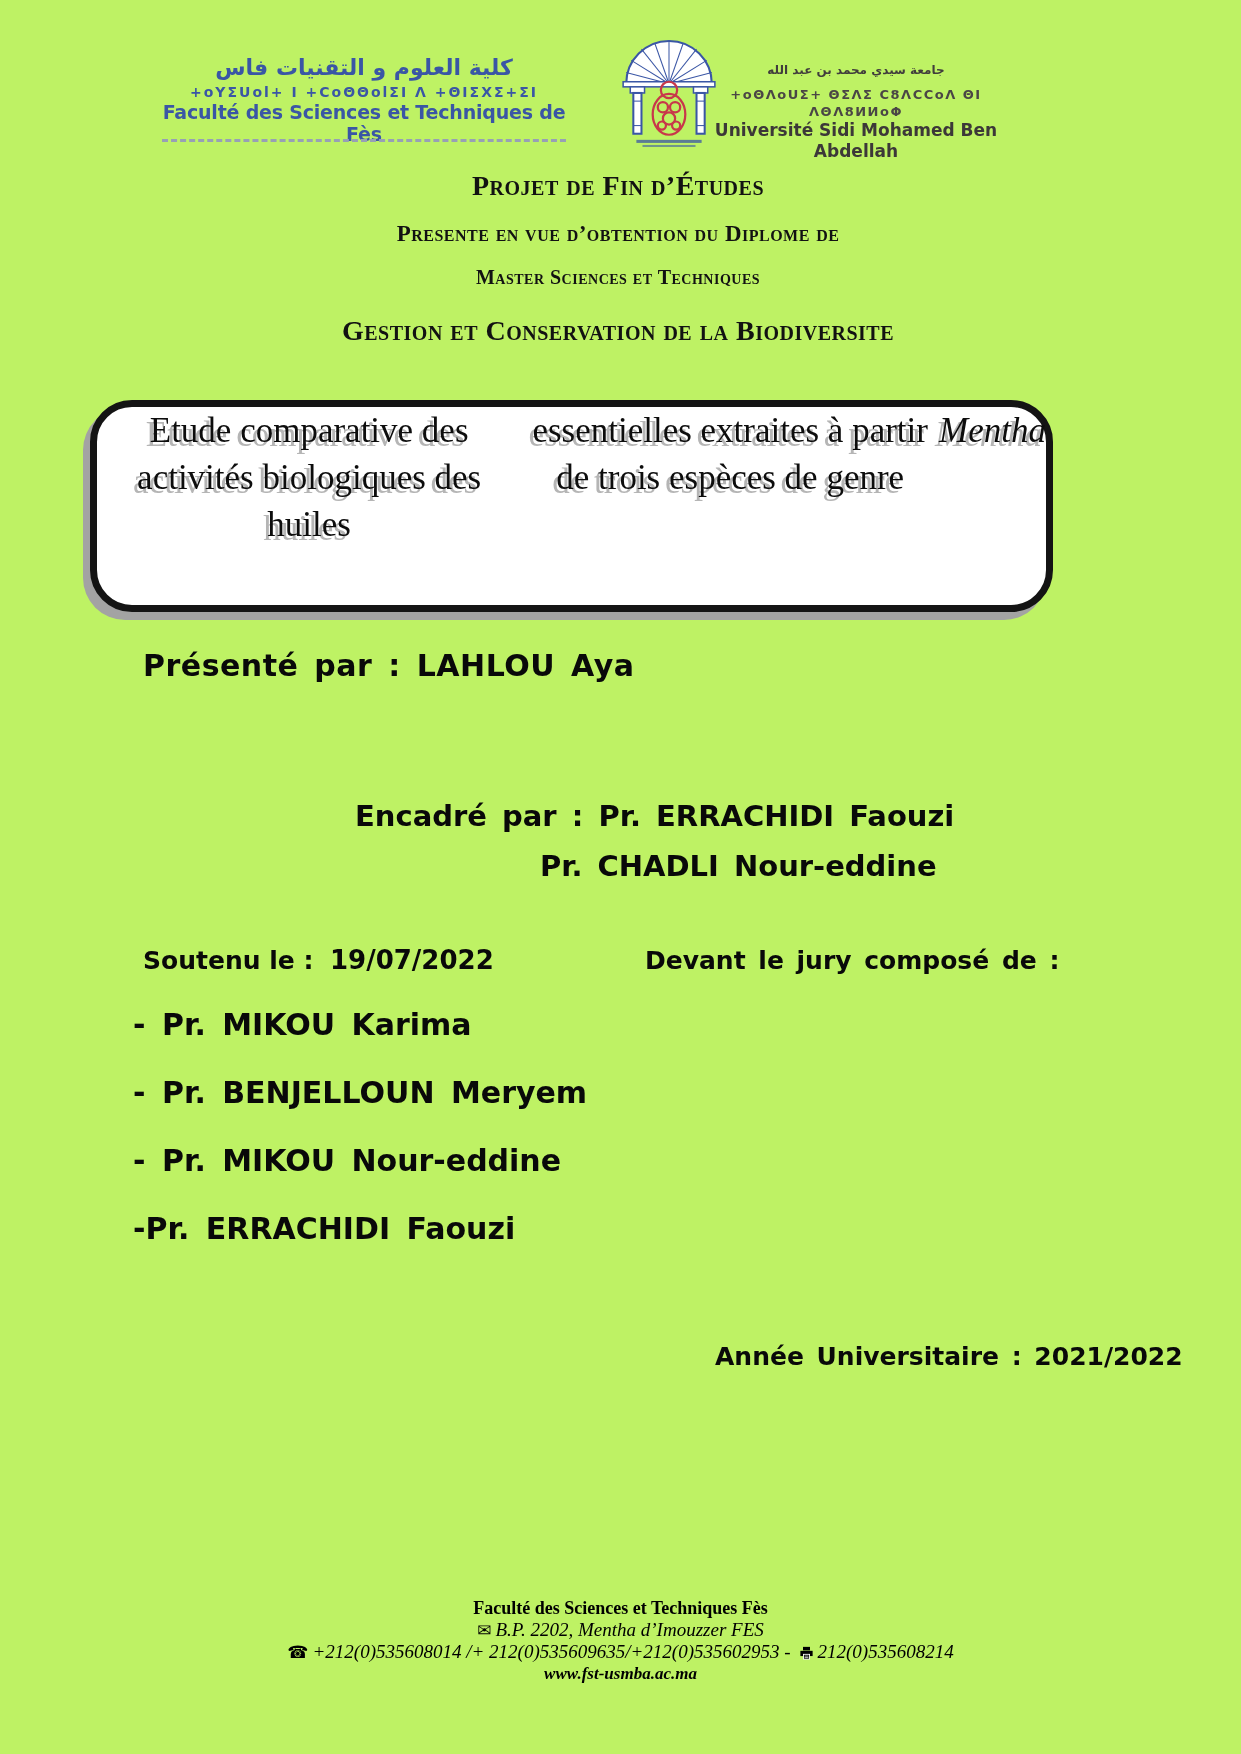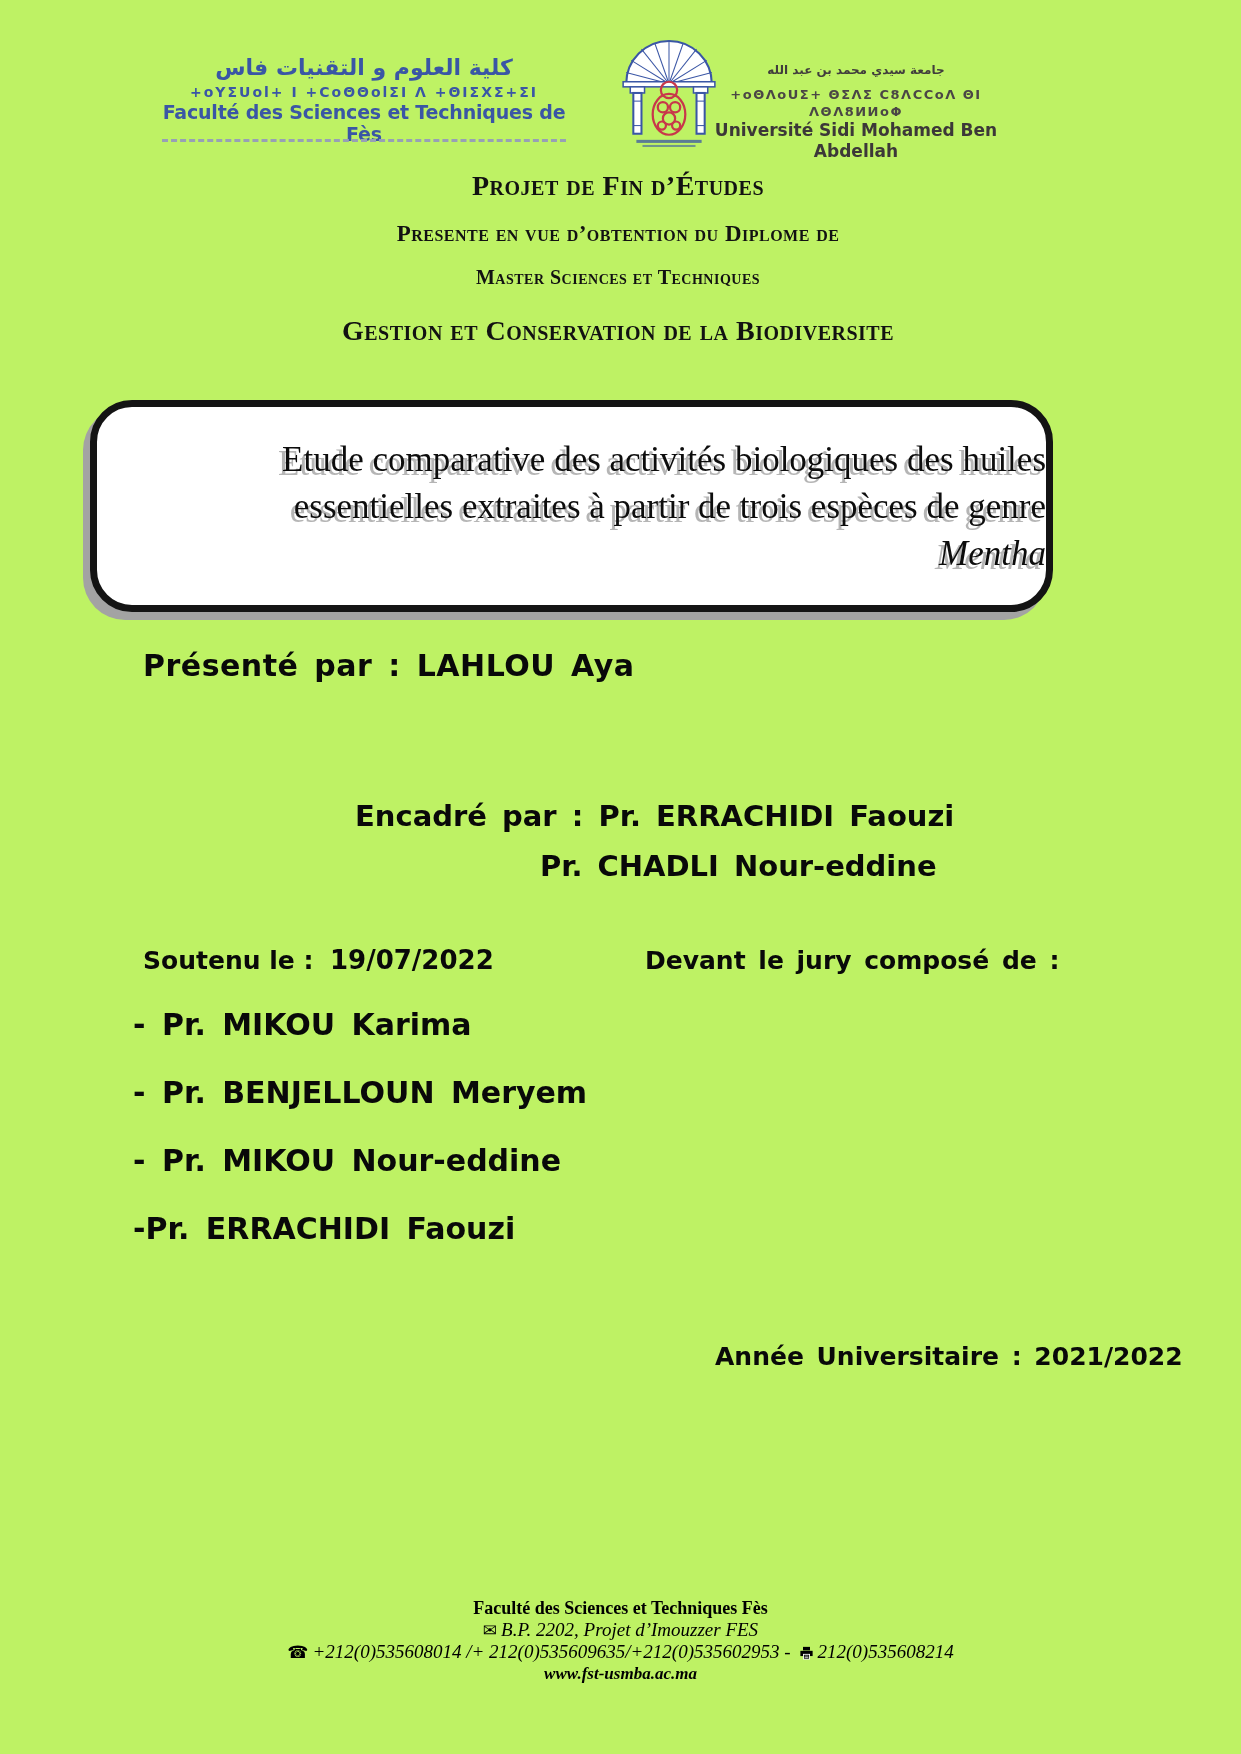--- a/index.html
+++ b/index.html
@@ -36,21 +36,21 @@
   .h-line{position:absolute;left:0;width:1140px;font-weight:bold;font-variant:small-caps;letter-spacing:0.5px;padding-left:48px;}
   .h1{top:170px;font-size:28px;}
   .h2{top:221px;font-size:23px;}
   .h3{top:266px;font-size:20px;}
   .h4{top:315px;font-size:28px;}
   
   .title-box{
     position:absolute;left:90px;top:400px;width:949px;height:198px;
     border:7px solid #141414;border-radius:42px;background:#ffffff;
     box-shadow:-7px 8px 0 #a3a3a3;
-    display:flex;flex-direction:column;justify-content:center;align-items:flex-end;
+    display:flex;justify-content:center;align-items:flex-start;
   }
   .title-box .t-line{
     font-family:"Liberation Serif","DejaVu Serif",serif;
     font-size:35px;line-height:47px;color:#0d0d0d;text-align:center;
     text-shadow:-4px 4px 0 #b5b5b5;
   }
   .title-box .t-italic{font-style:italic;}
   
   .comic{font-family:"DejaVu Sans",sans-serif;font-weight:bold;color:#090909;}
   .author-line{position:absolute;left:143px;top:648px;font-size:30px;letter-spacing:0.5px;word-spacing:5px;}
@@ -159,21 +159,21 @@
     <div class="comic jury-item">- Pr. BENJELLOUN Meryem</div>
     <div class="comic jury-item">- Pr. MIKOU Nour-eddine</div>
     <div class="comic jury-item">-Pr. ERRACHIDI Faouzi</div>
   </div>
 
   <div class="comic annee">Année Universitaire : 2021/2022</div>
 
   <div class="footer">
     <div class="f1">Faculté des Sciences et Techniques Fès</div>
     <div class="f2">
-      <span class="ico">✉</span><span>B.P. 2202, Projet d’Imouzzer FES</span>
+      <span class="ico">✉</span><span>B.P. 2202, Mentha d’Imouzzer FES</span>
     </div>
     <div class="f3">
       <span class="ico">☎</span><span>+212(0)535608014 /+ 212(0)535609635/+212(0)535602953 -</span><span class="fax-svg"><svg viewBox="0 0 16 16" width="15" height="14">
             <rect x="4" y="1" width="8" height="4" fill="#000"></rect>
             <rect x="1" y="5.5" width="14" height="6" fill="#000"></rect>
             <rect x="4.5" y="9.5" width="7" height="5.5" fill="#000" stroke="#fff" stroke-width="1"></rect>
             <line x1="5.8" y1="11.5" x2="10.2" y2="11.5" stroke="#fff" stroke-width="0.8"></line>
             <line x1="5.8" y1="13.2" x2="10.2" y2="13.2" stroke="#fff" stroke-width="0.8"></line>
           </svg></span><span>212(0)535608214</span>
     </div>

